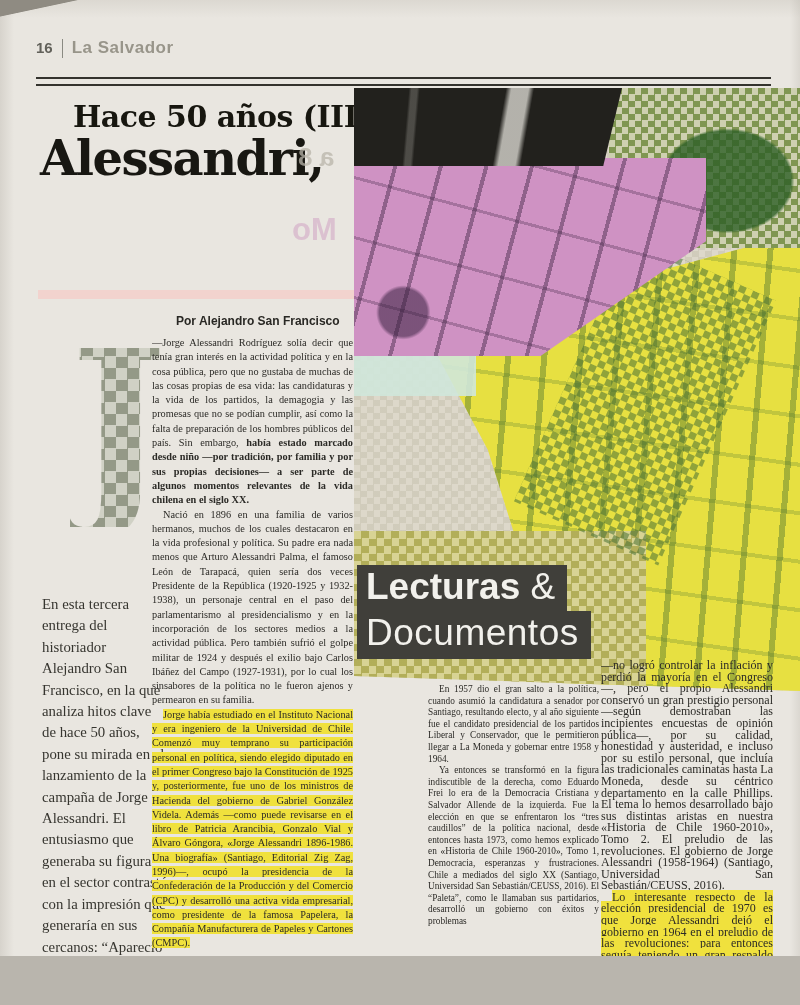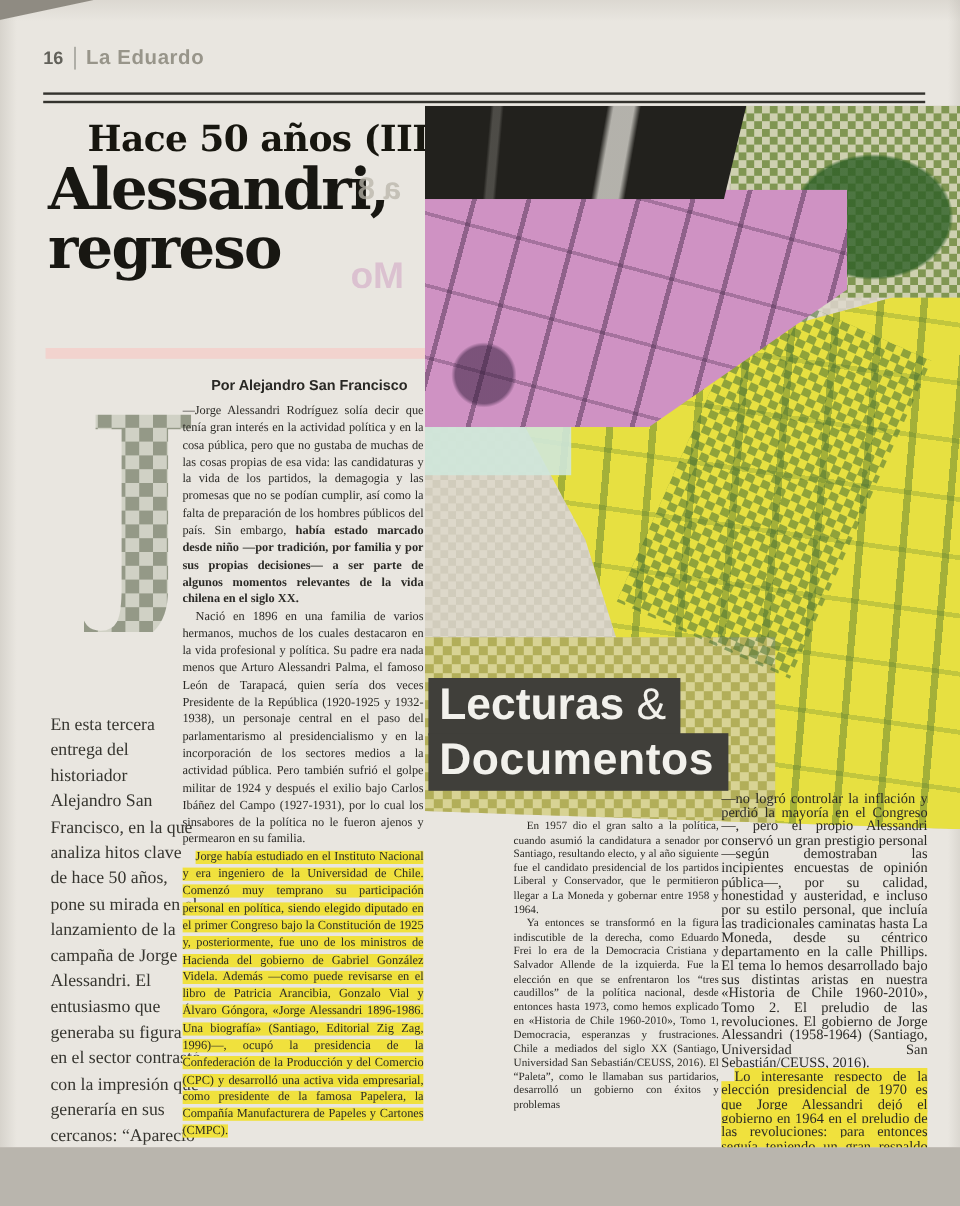--- a/index.html
+++ b/index.html
@@ -66,40 +66,39 @@
                      repeating-conic-gradient(rgba(95,125,42,.7) 0% 25%,rgba(0,0,0,0) 0% 50%);
     background-size:100% 100%,13px 13px;}
   .ph-black{left:0;top:0;width:268px;height:78px;background-color:#22211d;z-index:4;
     background-image:linear-gradient(100deg,rgba(0,0,0,0) 54%,rgba(205,203,196,.85) 56% 62%,rgba(0,0,0,0) 64%),
                      linear-gradient(95deg,rgba(0,0,0,0) 20%,rgba(120,118,112,.5) 21% 23%,rgba(0,0,0,0) 24%);
     clip-path:polygon(0 0,100% 0,93% 100%,0 100%);}
   .ph-label{position:absolute;left:3px;z-index:5;background:#403f3a;color:#f2f1ec;
     font-family:"Liberation Sans",sans-serif;padding:1px 12px 5px 9px;white-space:nowrap;}
   .lab1{top:477px;font-size:37px;}
   .lab1 .b{font-weight:bold;}
-  .lab2{top:523px;font-size:37px;font-weight:bold;letter-spacing:.5px;}
+  .lab2{top:523px;font-size:37px;font-weight:normal;letter-spacing:.5px;}
 </style>
 </head>
 <body>
 
 <div class="sheet">
 
   <div class="torn"></div>
 
   <div class="hdr">
     <span class="pno">16</span>
     <span class="sep"></span>
-    <span class="paper-name">La Eduardo</span>
+    <span class="paper-name">La Salvador</span>
   </div>
   <div class="rule"></div>
 
   <div class="kicker">Hace 50 años (III):</div>
   <div class="title">
     <div>Alessandri,</div>
-    <div>regreso</div>
   </div>
 
   <span class="ghost g1">a 8</span>
   <span class="ghost g2">Mo</span>
   <div class="pink-stripe"></div>
 
   <div class="byline">Por Alejandro San Francisco</div>
   <div class="dropcap">J</div>
 
   <div class="col c1">

